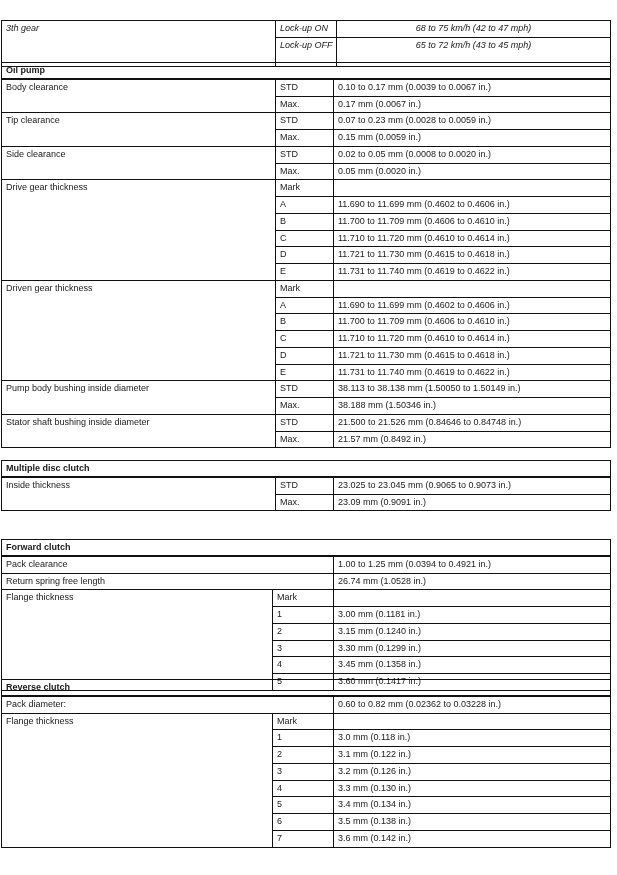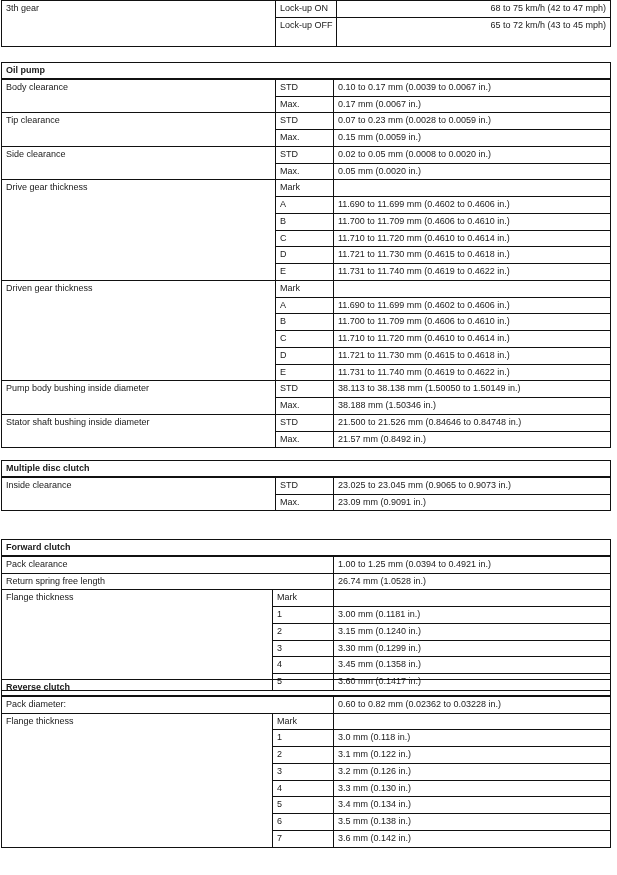--- a/index.html
+++ b/index.html
@@ -3,28 +3,28 @@
 <meta charset="utf-8">
 <style>
   html, body { margin:0; padding:0; background:#ffffff; }
   body { width:617px; height:875px; position:relative; overflow:hidden;
          font-family:"Liberation Sans", sans-serif; font-size:9px; color:#1a1a1a; }
   table.spec { position:absolute; left:1px; width:609px; border-collapse:collapse; table-layout:fixed; }
   table.spec td { border:1px solid #111; padding:0 4px; vertical-align:top; line-height:11px;
                   padding-top:2px; box-sizing:border-box; white-space:nowrap; overflow:hidden; }
   table.spec tr { height:16.75px; }
   td.val { text-align:left; }
-  td.lval { text-align:right; }
+  td.lval { text-align:center; }
   td.hdr { font-weight:bold; border-bottom:2px solid #111 !important; }
   td.wrap { white-space:normal; }
 </style>
 </head>
 <body>
 
-<table class="spec" style="top:0;">
+<table class="spec" style="top:20px;font-style:italic;">
   <colgroup>
       <col style="width:274px">
       <col style="width:61px">
       <col style="width:274px">
     </colgroup>
   <tbody>
       <tr style="height:17px">
     <td rowspan="2">3th gear</td>
     <td>Lock-up ON</td>
     <td class="lval">68 to 75 km/h (42 to 47 mph)</td>
@@ -155,21 +155,21 @@
   <colgroup>
       <col style="width:274px">
       <col style="width:58px">
       <col style="width:277px">
     </colgroup>
   <tbody>
       <tr>
         <td colspan="3" class="hdr">Multiple disc clutch</td>
       </tr>
   <tr>
-    <td rowspan="2">Inside clearance</td>
+    <td rowspan="2">Inside thickness</td>
     <td>STD</td>
     <td class="val">23.025 to 23.045 mm (0.9065 to 0.9073 in.)</td>
   </tr>
   <tr>
     <td>Max.</td>
     <td class="val">23.09 mm (0.9091 in.)</td>
   </tr>
 </tbody>
   </table>
 

